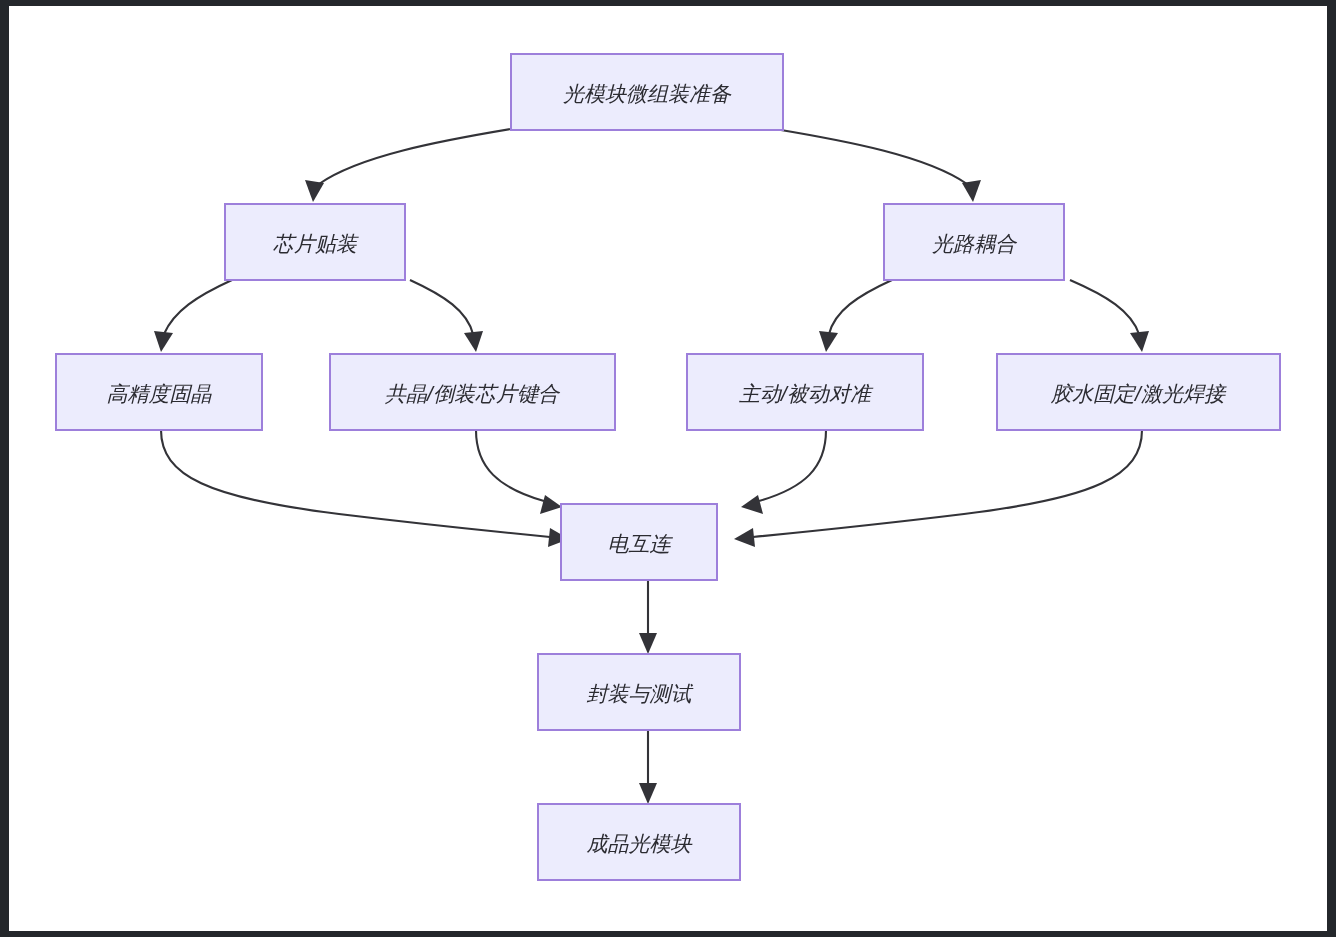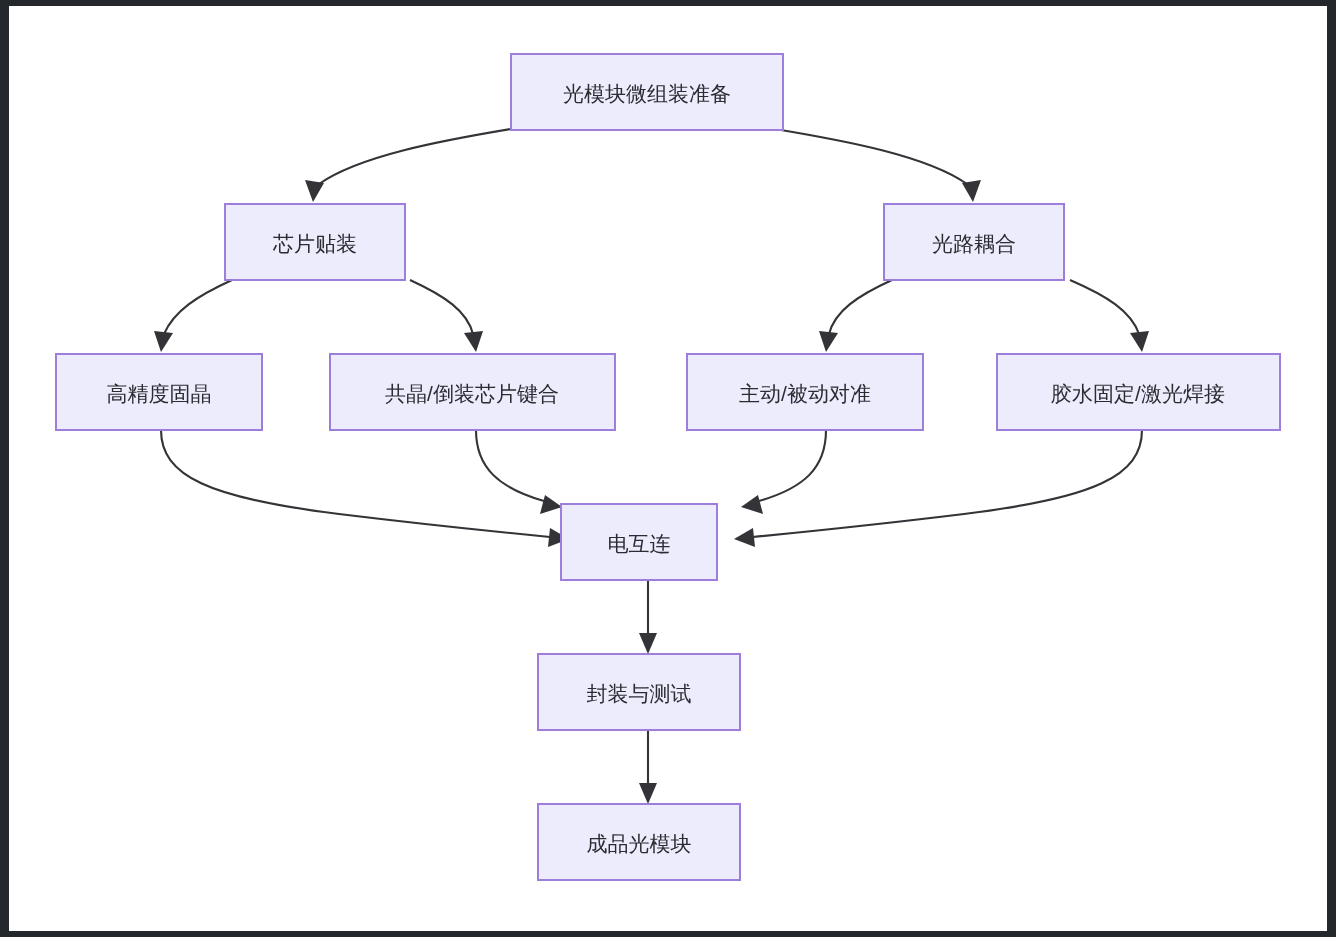--- a/index.html
+++ b/index.html
@@ -21,20 +21,21 @@
     height: 937px;
     background: #24272b;
   }
   #diagram-surface {
     position: absolute;
     left: 9px;
     top: 6px;
     width: 1318px;
     height: 925px;
     background: #ffffff;
+    font-style: italic;
   }
   svg#flowchart {
     position: absolute;
     left: 0;
     top: 0;
     display: block;
   }
   .node-box {
     fill: #ececfd;
     stroke: #9d7fdb;

